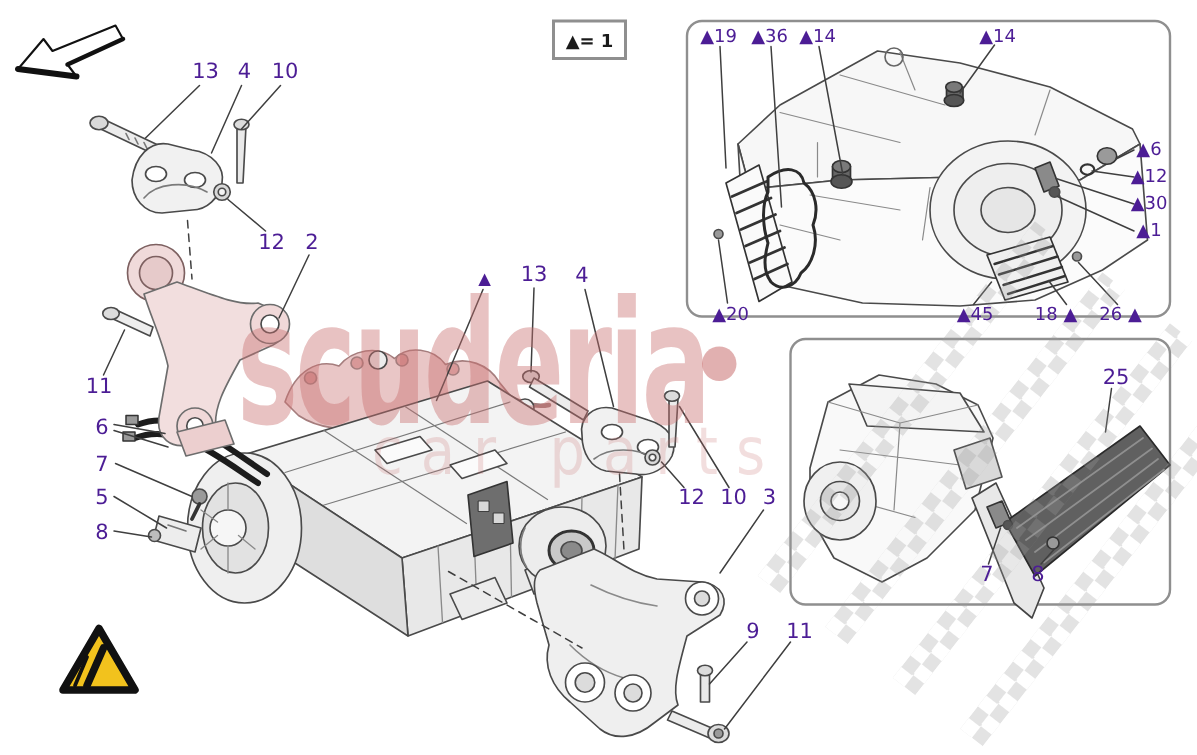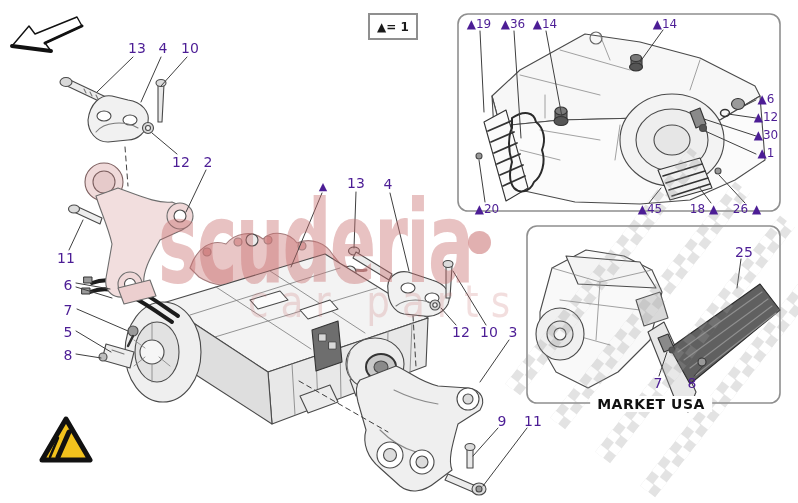--- a/index.html
+++ b/index.html
@@ -264,15 +264,14 @@
   <div class="callout small" style="left:766px;top:135px">▲30</div>
   <div class="callout small" style="left:766px;top:153px">▲1</div>
   <div class="callout small" style="left:487px;top:209px">▲20</div>
   <div class="callout small" style="left:650px;top:209px">▲45</div>
   <div class="callout small" style="left:704px;top:209px">18 ▲</div>
   <div class="callout small" style="left:747px;top:209px">26 ▲</div>
 
   <div class="callout" style="left:744px;top:252px">25</div>
   <div class="callout" style="left:658px;top:383px">7</div>
   <div class="callout" style="left:692px;top:383px">8</div>
-  <div class="caption" style="left:651px;top:404px">MARKET USA</div>
 
 </div>
 
 </body></html>

